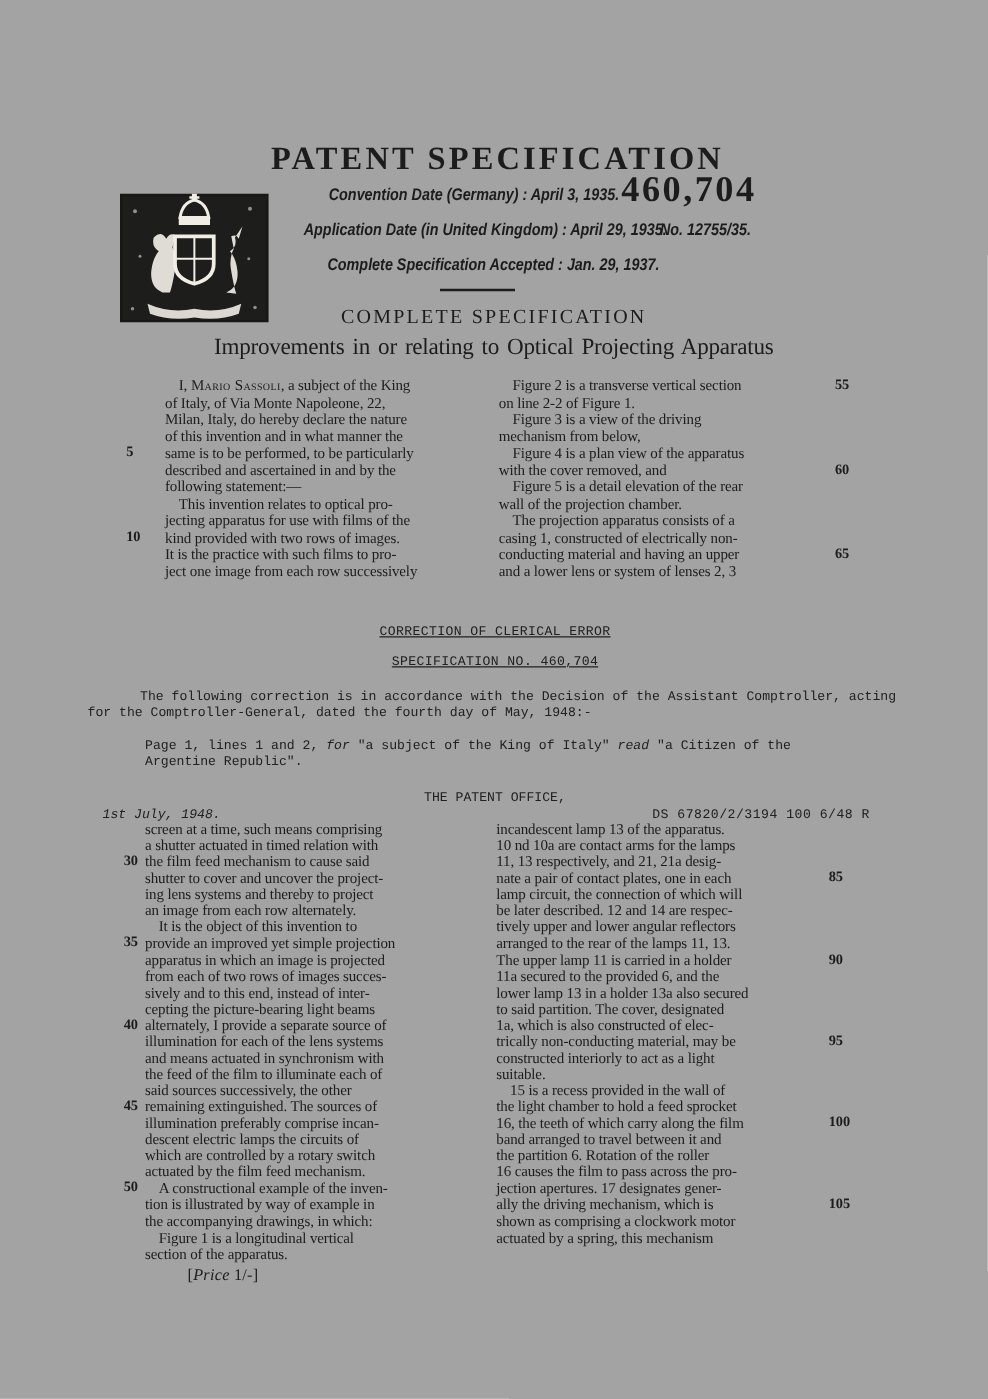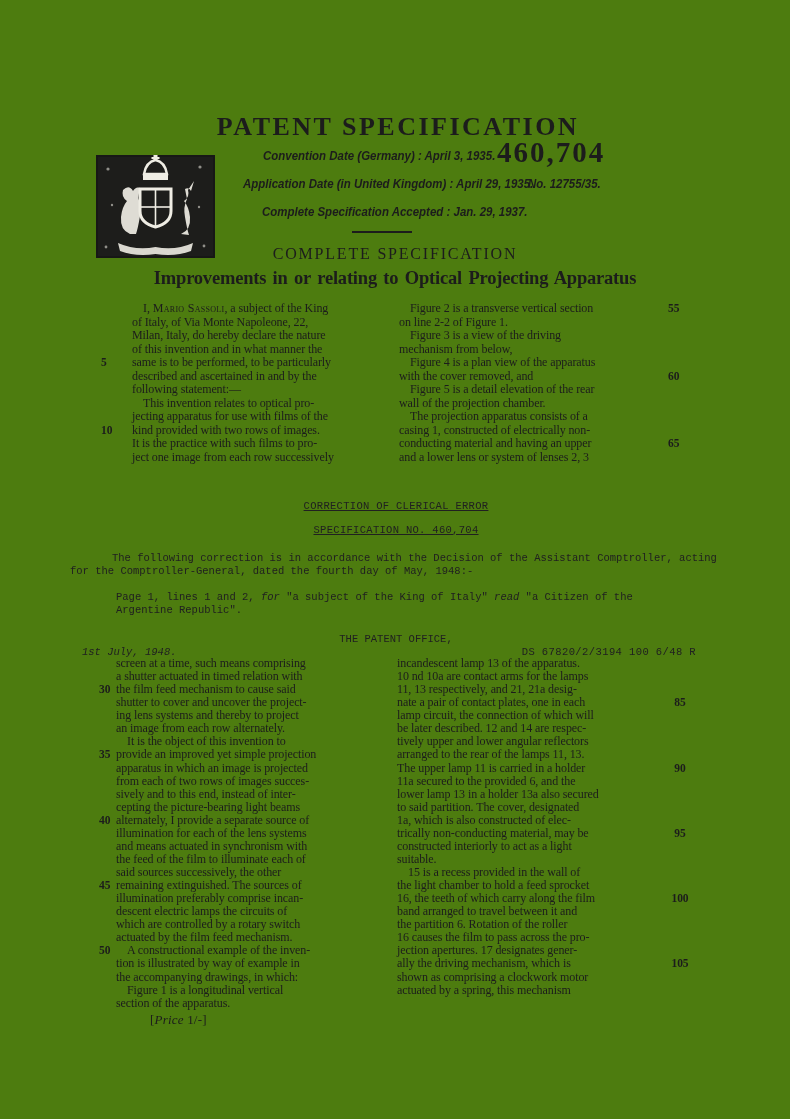--- a/index.html
+++ b/index.html
@@ -1,18 +1,18 @@
 <!DOCTYPE html>
 <html><head>
 <meta charset="utf-8">
 <style>
   html,body { margin:0; padding:0; }
   .page {
     position:relative; width:790px; height:1119px;
-    background:#4d7c0f; color:#1c1c1c; overflow:hidden;
+    background:#a3a3a3; color:#1c1c1c; overflow:hidden;
     font-family:"Liberation Serif", serif;
   }
   
   .arms { position:absolute; left:96px; top:151px; width:119px; height:107px; }
   .doc-title {
     position:absolute; left:0; top:112px; width:796px; margin:0;
     text-align:center; font-size:26px; font-weight:bold; letter-spacing:2.5px;
   }
   .hdr-line {
     position:absolute; white-space:nowrap;
@@ -27,40 +27,40 @@
     position:absolute; left:497px; top:136px;
     font-size:29px; font-weight:bold; letter-spacing:2px;
   }
   .hdr-rule { position:absolute; left:352px; top:231px; width:60px; height:2px; background:#1c1c1c; }
   .section-heading {
     position:absolute; left:0; top:245px; width:790px; text-align:center;
     font-size:16px; letter-spacing:1.8px;
   }
   .invention-title {
     position:absolute; left:0; top:268px; width:790px; text-align:center;
-    font-size:18.5px; font-weight:bold; letter-spacing:-0.2px; word-spacing:2px;
+    font-size:18.5px; font-weight:normal; letter-spacing:-0.2px; word-spacing:2px;
   }
   
   .linelist { position:absolute; font-size:12px; letter-spacing:-0.1px; }
   .tline { display:flex; align-items:flex-start; }
   .upper-l .tline, .upper-r .tline { height:13.5px; line-height:13.5px; }
   .lower-l .tline, .lower-r .tline { height:13.07px; line-height:13.07px; }
   .lnum { font-weight:bold; font-size:11.5px; }
   .upper-l { left:101px; top:302px; }
   .upper-l .lnum { flex:0 0 31px; }
   .upper-l .ltext { width:252px; }
   .upper-r { left:399px; top:302px; }
   .upper-r .ltext { width:255px; }
   .upper-r .lnum  { flex:0 0 32px; text-align:left; padding-left:14px; }
   .lower-l { left:99px; top:657px; }
   .lower-l .lnum { flex:0 0 17px; }
   .lower-l .ltext { width:240px; }
   .lower-r { left:397px; top:657px; }
   .lower-r .ltext { width:240px; }
-  .lower-r .lnum  { flex:0 0 34px; text-align:center; padding-left:26px; }
+  .lower-r .lnum  { flex:0 0 34px; text-align:left; padding-left:26px; }
   .ltext.ind { text-indent:11px; }
   .smallcaps { font-variant:small-caps; letter-spacing:0.3px; }
   .price {
     position:absolute; left:150px; top:1012px; font-size:13px; letter-spacing:0.2px;
   }
   
   .correction {
     position:absolute; left:60px; top:500px; width:672px;
     font-family:"Liberation Mono", monospace; font-size:10.5px; color:#202020;
     line-height:12.5px;

